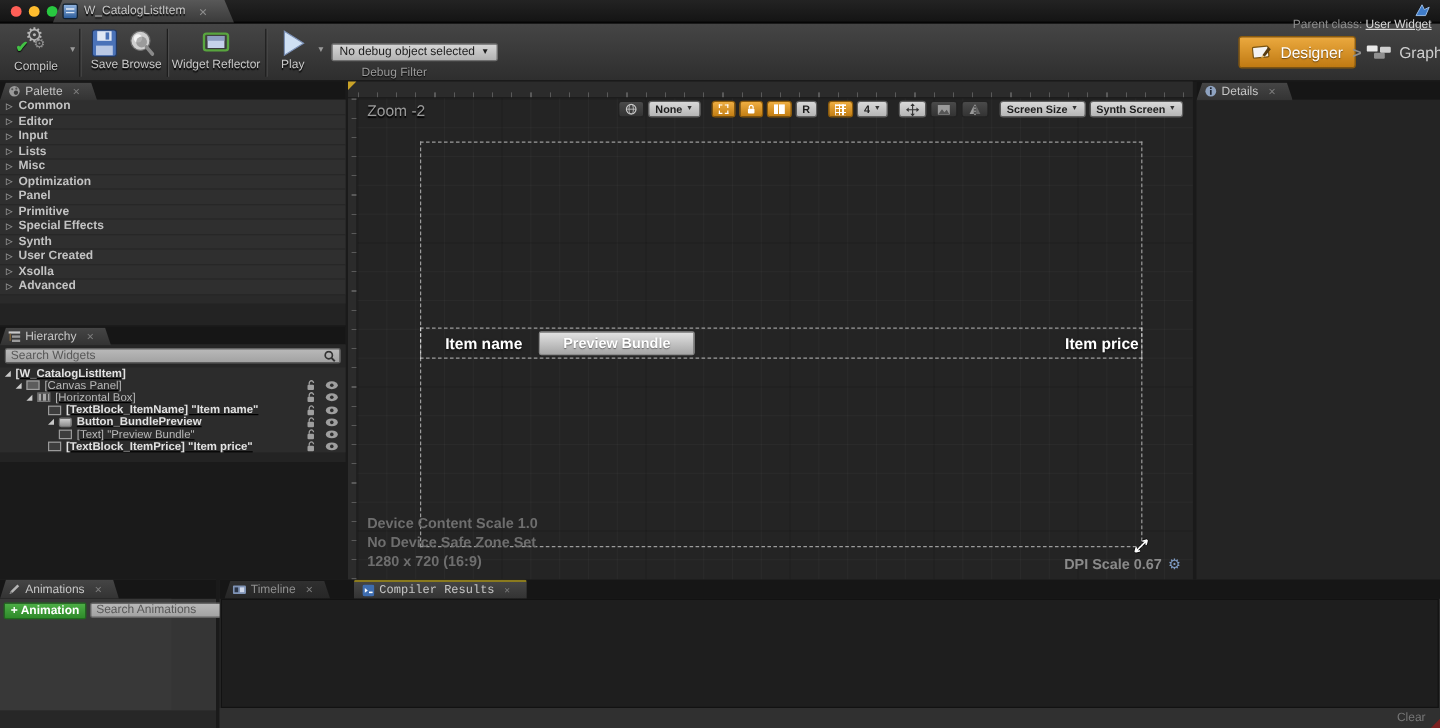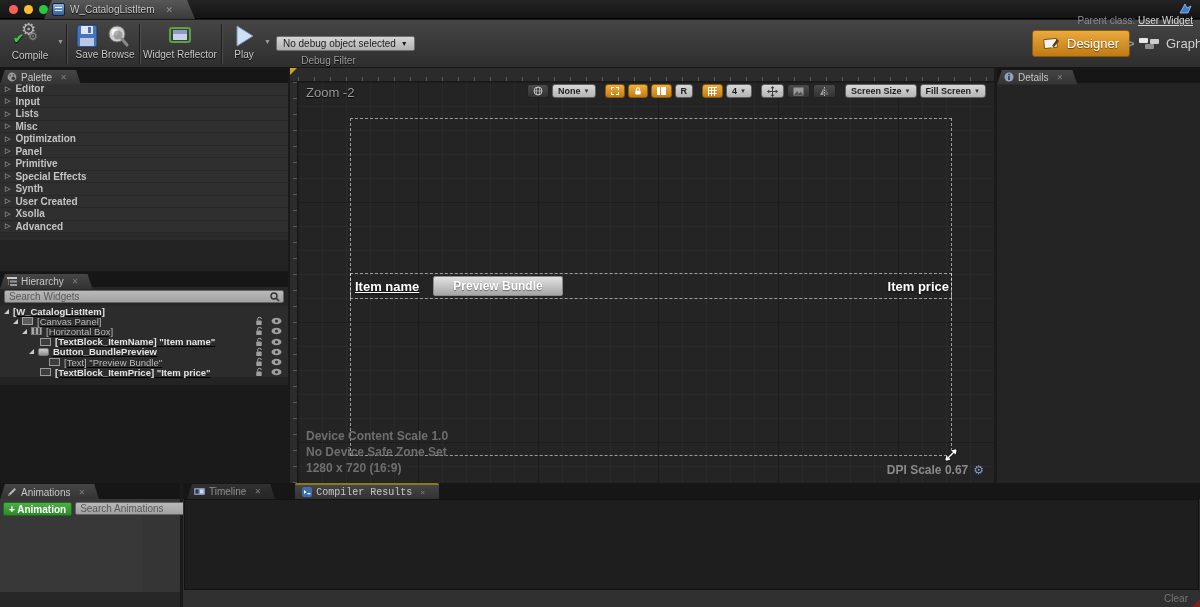--- a/index.html
+++ b/index.html
@@ -106,21 +106,21 @@
   .dbtn .caret { font-size:6px; margin-left:3px; color:#333; }
   .dash-sq { width:8px; height:8px; border:1px dashed #fff; }
   .grid-ic { width:9px; height:9px;
      background:repeating-linear-gradient(#fff 0 1px,transparent 1px 3px),repeating-linear-gradient(90deg,#fff 0 1px,transparent 1px 3px); }
   .bars-ic { width:9px; height:8px; background:linear-gradient(90deg,#fff 0 3px,transparent 3px 4px,#fff 4px 9px); }
 
   .sel-rect { border:1px dashed rgba(255,255,255,.55); position:absolute; }
   #canvas-outline { left:52px; top:36px; width:602px; height:338px; }
   #hbox-outline { left:52px; top:191px; width:602px; height:26px; display:flex; align-items:center; }
   .cv-text { font-size:13px; font-weight:bold; color:#fff; text-shadow:0 1px 2px rgba(0,0,0,.8); }
-  #item-name { margin-left:4px;text-decoration:underline; }
+  #item-name { margin-left:20px; }
   #preview-btn { margin-left:14px; background:linear-gradient(#e2e2e2,#a6a6a6); border:1px solid #8a8a8a;
      border-radius:2px; padding:2px 19px; font-size:12px; font-weight:bold; color:#fff;
      text-shadow:0 1px 1px rgba(90,90,90,.9); }
   #item-price { margin-left:auto; margin-right:2px;padding-left:28px; }
   #status-block { left:8px; top:346px; font-size:12px; font-weight:bold; color:#6e6e6e; line-height:16px; }
   #dpi-row { right:10px; bottom:6px; font-size:12px; font-weight:bold; color:#8a8a8a; display:flex; gap:5px; align-items:center; }
   #dpi-gear { color:#7f9cc4; font-size:12px; font-weight:normal; }
   #resize-glyph { left:646px; top:366px; }
 
   
@@ -252,20 +252,24 @@
             <circle cx="6.3" cy="6.3" r="1.8" fill="#3a3a3a"></circle>
           <circle cx="3.2" cy="3.4" r=".9" fill="#555"></circle>
             <circle cx="6.6" cy="2.9" r=".9" fill="#555"></circle>
         </svg>
         <span>Palette</span>
         <span class="close">✕</span>
       </div>
     </div>
     <div id="palette-rows">
 
+    <div class="prow">
+          <span class="tri">▷</span>
+          <span>Common</span>
+        </div>
         <div class="prow">
           <span class="tri">▷</span>
           <span>Editor</span>
         </div>
         <div class="prow">
           <span class="tri">▷</span>
           <span>Input</span>
         </div>
         <div class="prow">
           <span class="tri">▷</span>
@@ -388,21 +392,21 @@
             <svg width="9" height="10" viewBox="0 0 10 11">
               <path d="M3 5 V3.4 a2 2 0 0 1 4 0" fill="none" stroke="#9f9f9f" stroke-width="1.2"></path>
               <rect x="1.4" y="5" width="6" height="5" rx="1" fill="#9f9f9f"></rect>
             </svg>
             <svg width="11" height="8" viewBox="0 0 11 8">
               <ellipse cx="5.5" cy="4" rx="5" ry="3.3" fill="#9f9f9f"></ellipse>
               <circle cx="5.5" cy="4" r="1.5" fill="#2e2e2e"></circle>
             </svg>
           </span>
         </div>
-        <div class="hrow bold" style="padding-left: 29px;">
+        <div class="hrow bold" style="padding-left: 40px;">
           <span class="hexp"></span>
           <span class="hicon i-button"></span>
           <span class="hlabel">Button_BundlePreview</span>
           <span class="hctrl">
             <svg width="9" height="10" viewBox="0 0 10 11">
               <path d="M3 5 V3.4 a2 2 0 0 1 4 0" fill="none" stroke="#9f9f9f" stroke-width="1.2"></path>
               <rect x="1.4" y="5" width="6" height="5" rx="1" fill="#9f9f9f"></rect>
             </svg>
             <svg width="11" height="8" viewBox="0 0 11 8">
               <ellipse cx="5.5" cy="4" rx="5" ry="3.3" fill="#9f9f9f"></ellipse>
@@ -519,21 +523,21 @@
             <path d="M6.5 1 V8 L10 8 Z" fill="#666"></path>
             <line x1="5.5" y1="0" x2="5.5" y2="9" stroke="#bbb" stroke-dasharray="1.5 1"></line>
           </svg>
         </div>
         <div style="width:3px"></div>
         <div class="dbtn light">
           <span>Screen Size</span>
             <span class="caret">▼</span>
         </div>
         <div class="dbtn light">
-          <span>Fill Screen</span>
+          <span>Synth Screen</span>
             <span class="caret">▼</span>
         </div>
       </div>
 
       <div class="sel-rect" id="canvas-outline"></div>
       <div class="sel-rect" id="hbox-outline">
         <span class="cv-text" id="item-name">Item name</span>
         <span id="preview-btn">Preview Bundle</span>
         <span class="cv-text" id="item-price">Item price</span>
       </div>

